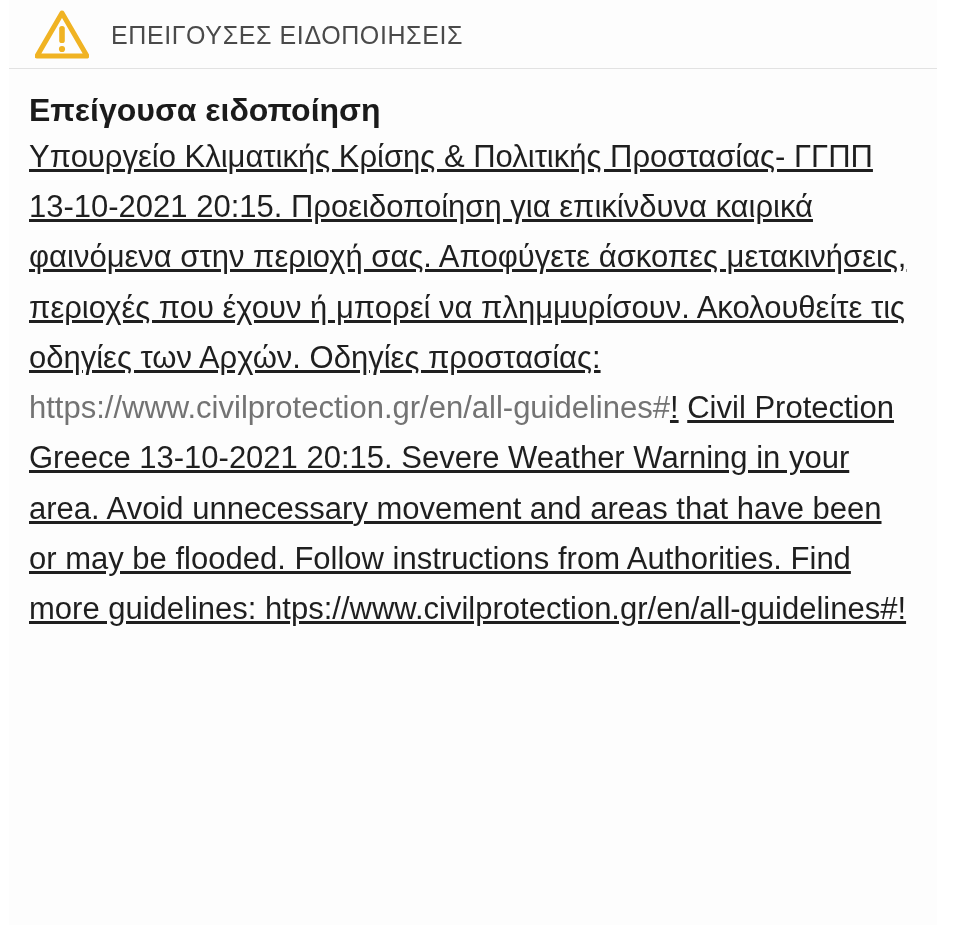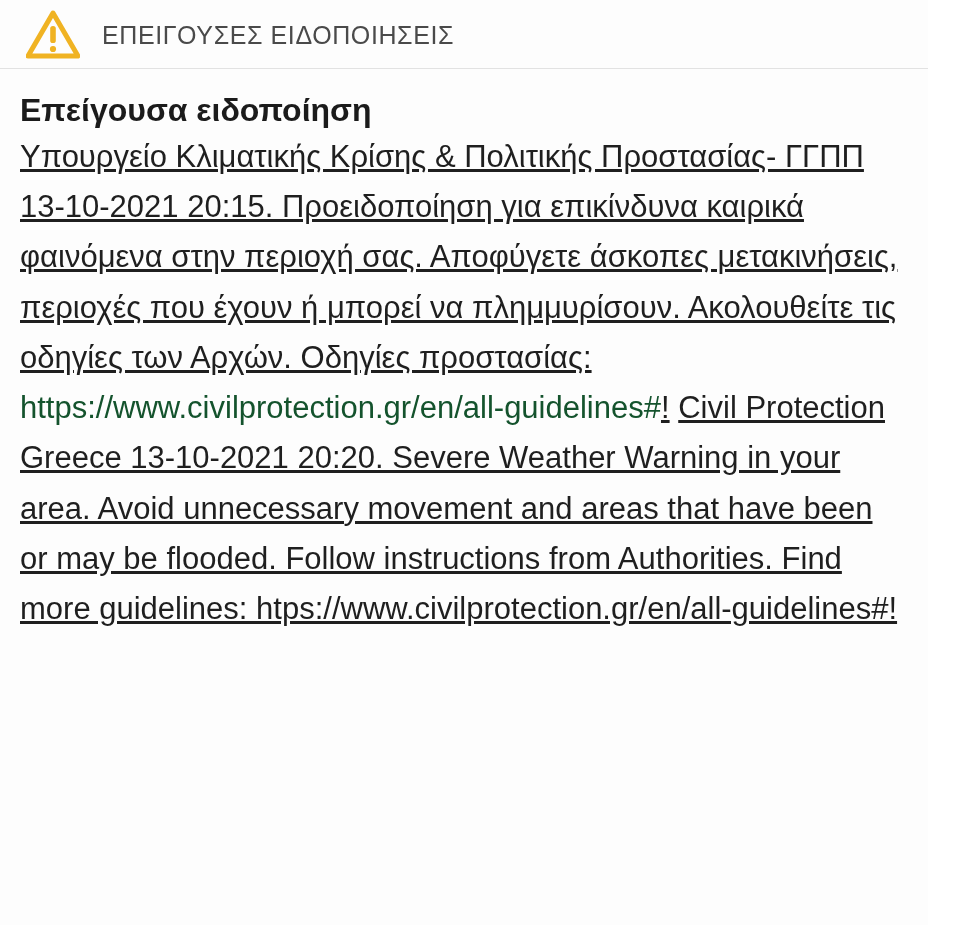--- a/index.html
+++ b/index.html
@@ -14,20 +14,21 @@
     -webkit-font-smoothing: antialiased;
     overflow: hidden;
   }
   .screen {
     position: relative;
     width: 928px;
     height: 925px;
     background: #fdfdfd;
     box-sizing: border-box;
     padding: 0;
+    margin-left: 9px;
   }
   
   .alert-header {
     display: flex;
     align-items: center;
     gap: 22px;
     padding: 18px 0 10px 26px;
     height: 62px;
     box-sizing: border-box;
   }
@@ -62,21 +63,21 @@
   }
   .notif-body {
     font-size: 31px;
     font-weight: 400;
     color: #1f1f1f;
     line-height: 1.62;
     margin: 0;
     word-wrap: break-word;
   }
   .notif-body .link {
-    color: #14532d;
+    color: #737373;
     text-decoration: none;
     cursor: pointer;
   }
   .seg {
     display: inline;
     text-decoration: underline;
   }
   .spacer-bottom {
     height: 30px;
   }
@@ -96,18 +97,18 @@
     </span>
     <span class="alert-header-title">ΕΠΕΙΓΟΥΣΕΣ ΕΙΔΟΠΟΙΗΣΕΙΣ</span>
   </div>
 
   <div class="divider"></div>
 
   <div class="body-wrap">
     <div class="notif-title">Επείγουσα ειδοποίηση</div>
     <p class="notif-body">
       <span class="seg">Υπουργείο Κλιματικής Κρίσης &amp; Πολιτικής Προστασίας- ΓΓΠΠ 13-10-2021 20:15. Προειδοποίηση για επικίνδυνα καιρικά φαινόμενα στην περιοχή σας. Αποφύγετε άσκοπες μετακινήσεις, περιοχές που έχουν ή μπορεί να πλημμυρίσουν. Ακολουθείτε τις οδηγίες των Αρχών. Οδηγίες προστασίας: </span><a class="link" href="#">https://www.civilprotection.gr/en/all-guidelines#</a><span class="seg">!</span>
-      <span class="seg">Civil Protection Greece 13-10-2021 20:20. Severe Weather Warning in your area. Avoid unnecessary movement and areas that have been or may be flooded. Follow instructions from  Authorities. Find more guidelines: htps://www.civilprotection.gr/en/all-guidelines#!</span>
+      <span class="seg">Civil Protection Greece 13-10-2021 20:15. Severe Weather Warning in your area. Avoid unnecessary movement and areas that have been or may be flooded. Follow instructions from  Authorities. Find more guidelines: htps://www.civilprotection.gr/en/all-guidelines#!</span>
     </p>
     <div class="spacer-bottom"></div>
   </div>
 
 </div>
 
 </body></html>

